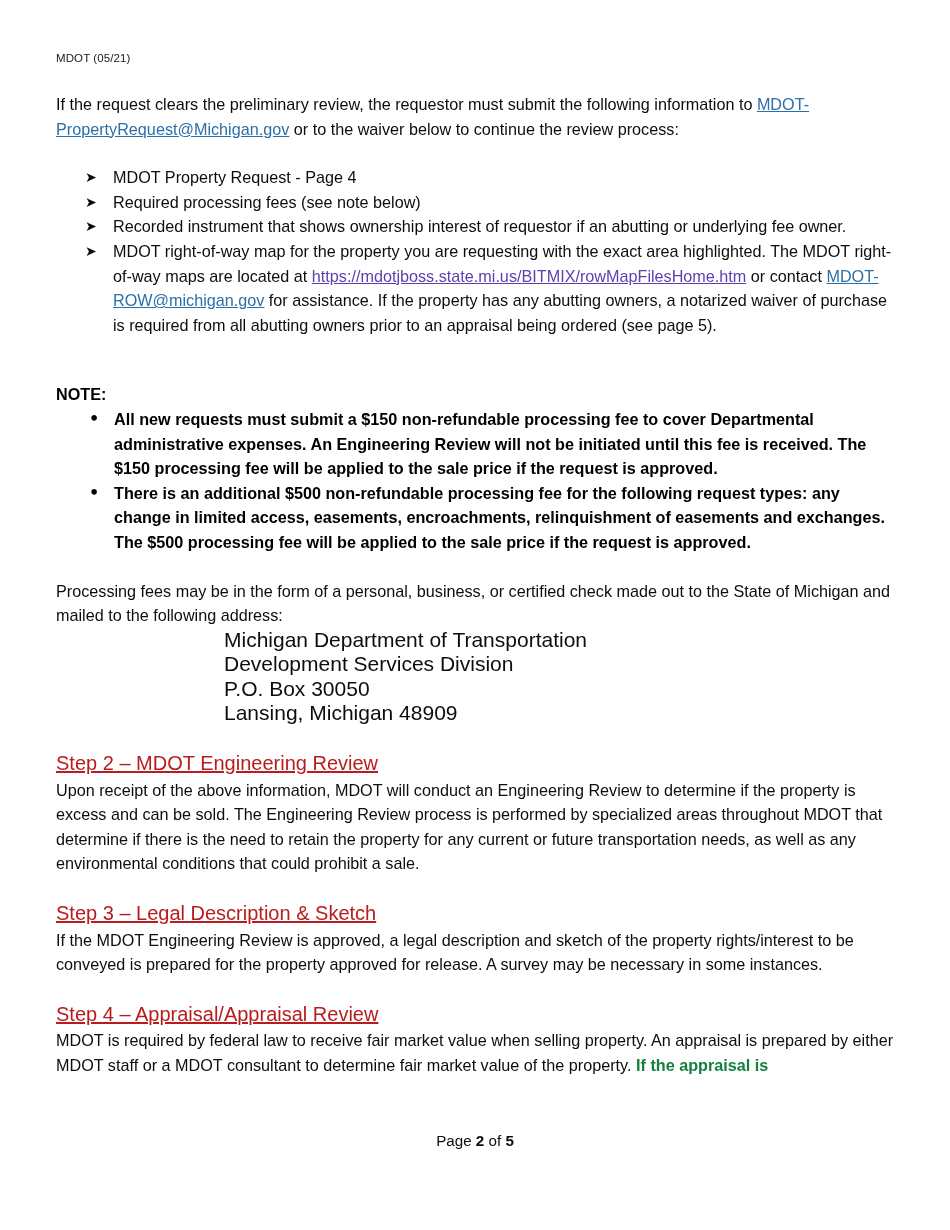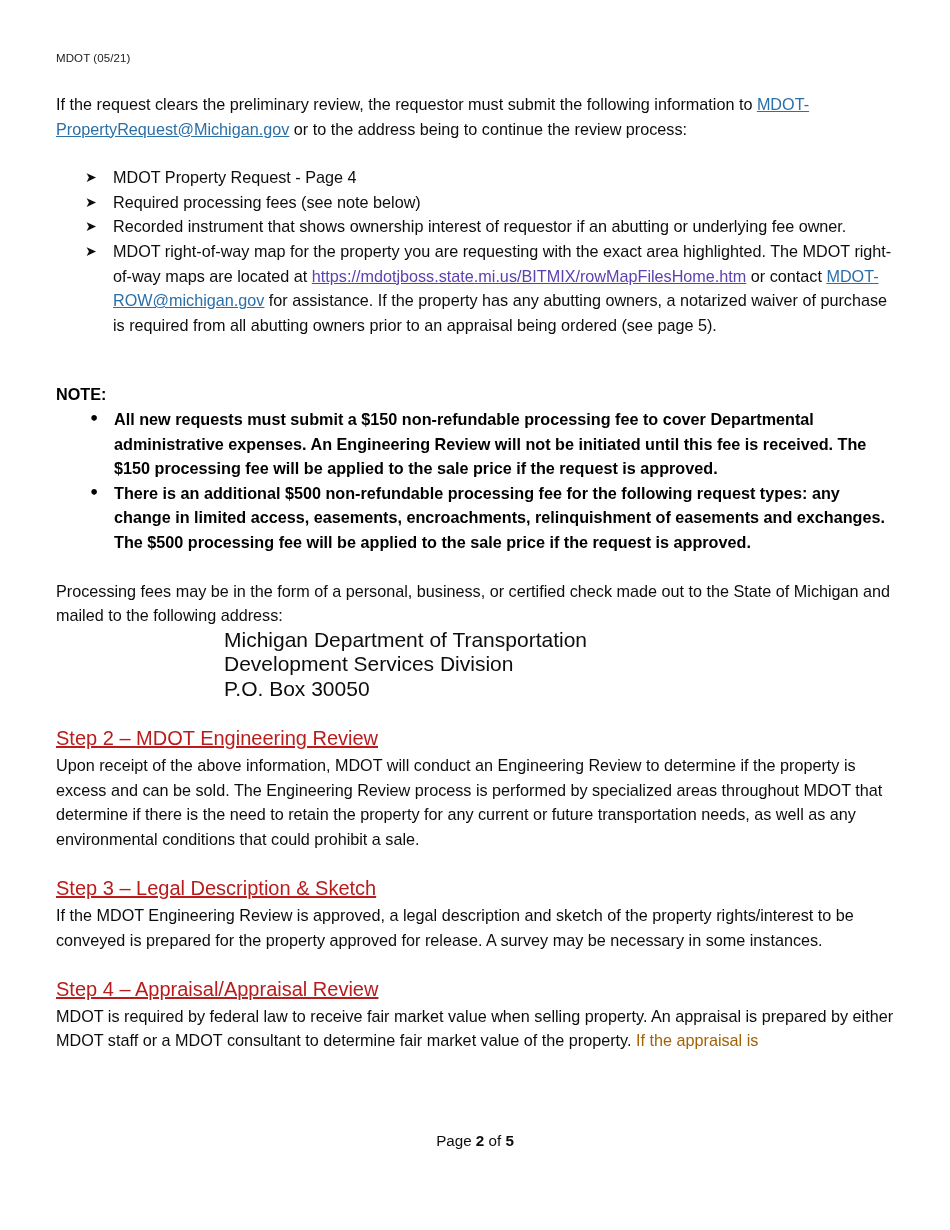--- a/index.html
+++ b/index.html
@@ -110,21 +110,21 @@
 
   .step-head {
     font-size: 20px;
     line-height: 24.6px;
     color: #b91c1c;
     text-decoration: underline;
     display: inline-block;
   }
   .step-head-wrap { line-height: 24.6px; }
 
-  b.bold, .bold { font-weight: normal; color: #a16207; }
+  b.bold, .bold { font-weight: bold; color: #15803d; }
 
   .footer {
     position: absolute;
     left: 0;
     right: 0;
     top: 1132px;
     text-align: center;
     font-size: 15.2px;
     color: #0d0d0d;
   }
@@ -132,21 +132,21 @@
 </style>
 </head>
 <body>
 
 <div class="page">
 
   <div class="header-stamp">MDOT (05/21)</div>
 
   <div class="body-col">
 
-    <p class="para"><span>If the request clears the preliminary review, the requestor must submit the following information to </span><a class="lnk lnk-blue" href="#">MDOT-PropertyRequest@Michigan.gov</a><span> or to the address being to continue the review process:</span></p>
+    <p class="para"><span>If the request clears the preliminary review, the requestor must submit the following information to </span><a class="lnk lnk-blue" href="#">MDOT-PropertyRequest@Michigan.gov</a><span> or to the waiver below to continue the review process:</span></p>
 
     <div class="gap-sm"></div>
 
     <ul class="arrow-list">
       <li>
         <span class="bullet-glyph">➤</span>
         <span>MDOT Property Request - Page 4</span>
       </li>
       <li>
         <span class="bullet-glyph">➤</span>
@@ -178,20 +178,21 @@
     </ul>
 
     <div class="gap-md"></div>
 
     <p class="para">Processing fees may be in the form of a personal, business, or certified check made out to the State of Michigan and mailed to the following address:</p>
 
     <div class="addr-block">
       <div class="addr-line">Michigan Department of Transportation</div>
       <div class="addr-line">Development Services Division</div>
       <div class="addr-line">P.O. Box 30050</div>
+      <div class="addr-line">Lansing, Michigan 48909</div>
     </div>
 
     <div class="gap-lg"></div>
 
     <div class="step-head-wrap">
       <span class="step-head">Step 2 – MDOT Engineering Review</span>
     </div>
     <p class="para">Upon receipt of the above information, MDOT will conduct an Engineering Review to determine if the property is excess and can be sold.  The Engineering Review process is performed by specialized areas throughout MDOT that determine if there is the need to retain the property for any current or future transportation needs, as well as any environmental conditions that could prohibit a sale.</p>
 
     <div class="gap-lg"></div>

